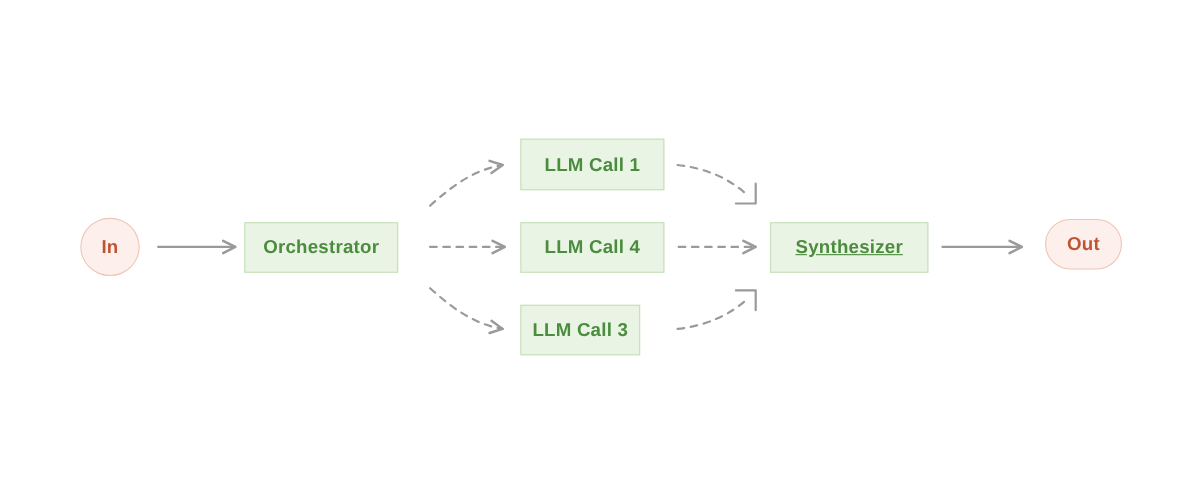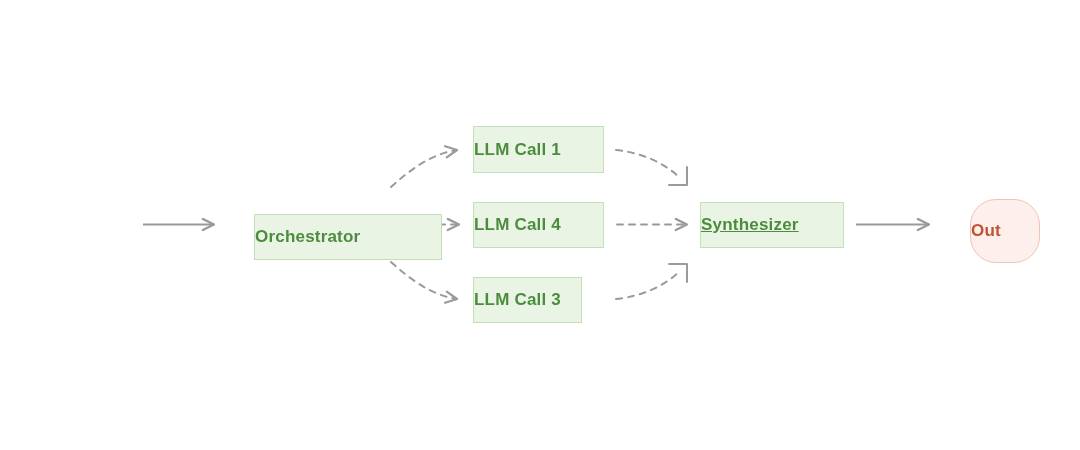--- a/index.html
+++ b/index.html
@@ -24,20 +24,21 @@
     left: 0;
     top: 0;
     width: 1080px;
     height: 450px;
   }
   .node {
     position: absolute;
     box-sizing: border-box;
     display: flex;
     align-items: center;
+    justify-content: center;
     white-space: nowrap;
   }
   .node-box {
     background: #eaf4e4;
     border: 1px solid #c5dfb8;
     color: #4c8c3f;
     font-size: 17px;
     font-weight: bold;
     letter-spacing: 0.2px;
   }
@@ -50,32 +51,31 @@
     letter-spacing: 0.2px;
   }
   #node-in {
     left: 73px;
     top: 198px;
     width: 54px;
     height: 53px;
     border-radius: 50%;
   }
   #node-out {
-    left: 970px;
+    left: 950px;
     top: 199px;
     width: 70px;
-    height: 64px;
+    height: 46px;
     border-radius: 26px;
   }
   #node-orchestrator {
     left: 222px;
-    top: 214px;
-    width: 188px;
+    top: 202px;
+    width: 140px;
     height: 46px;
-    margin-left: 32px;
   }
   #node-llm-1 {
     left: 473px;
     top: 126px;
     width: 131px;
     height: 47px;
   }
   #node-llm-2 {
     left: 473px;
     top: 202px;
@@ -123,20 +123,23 @@
     <path d="M 687 167 L 687 185 L 669 185" fill="none" stroke="#9a9a9a" stroke-width="2" stroke-linecap="round" stroke-linejoin="round"></path>
 
     <line x1="617" y1="224.5" x2="687" y2="224.5" stroke="#9a9a9a" stroke-width="2" stroke-dasharray="6 6" stroke-linecap="round" marker-end="url(#arrow-dashed)"></line>
 
     <path d="M 616 299 C 644 296, 665 285, 679 272" fill="none" stroke="#9a9a9a" stroke-width="2" stroke-dasharray="6 6" stroke-linecap="round"></path>
     <path d="M 669 264 L 687 264 L 687 282" fill="none" stroke="#9a9a9a" stroke-width="2" stroke-linecap="round" stroke-linejoin="round"></path>
 
     <line x1="856" y1="224.5" x2="929" y2="224.5" stroke="#9a9a9a" stroke-width="2" marker-end="url(#arrow-solid)"></line>
   </svg>
 
+  <div class="node node-terminal" id="node-in">
+    <span>In</span>
+  </div>
 
   <div class="node node-box" id="node-orchestrator">
     <span>Orchestrator</span>
   </div>
 
   <div class="node node-box" id="node-llm-1">
     <span>LLM Call 1</span>
   </div>
 
   <div class="node node-box" id="node-llm-2">

